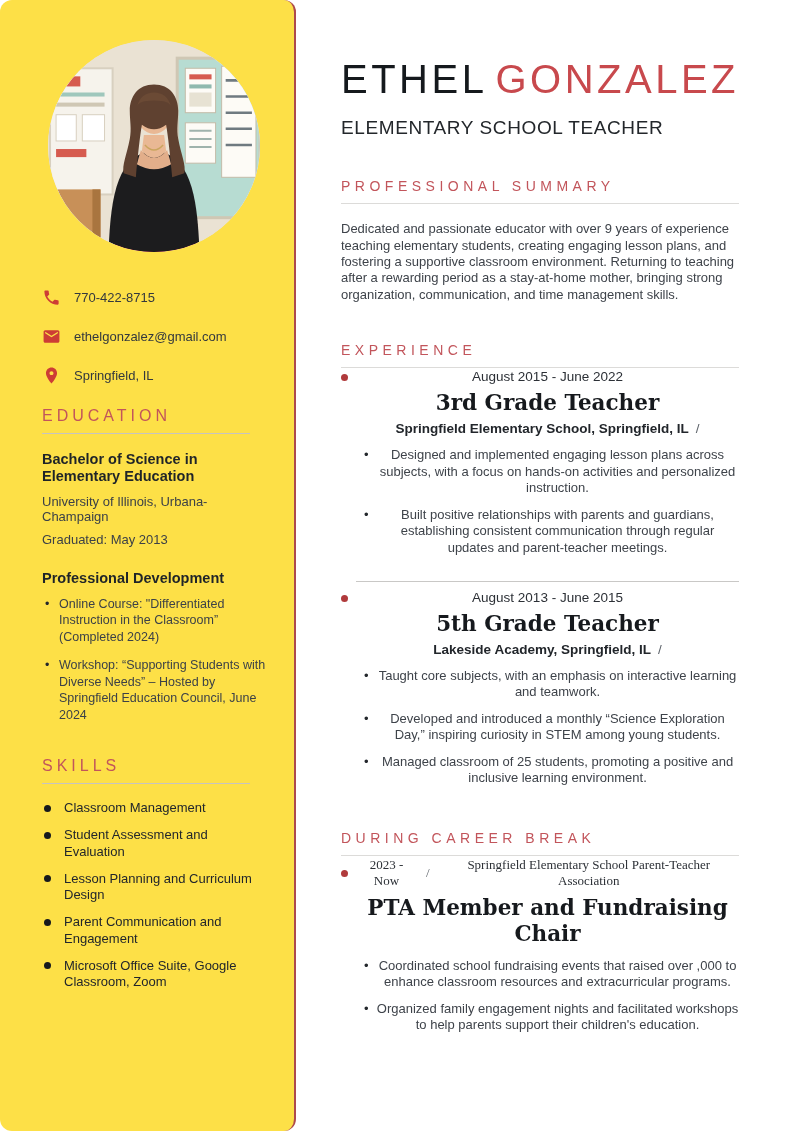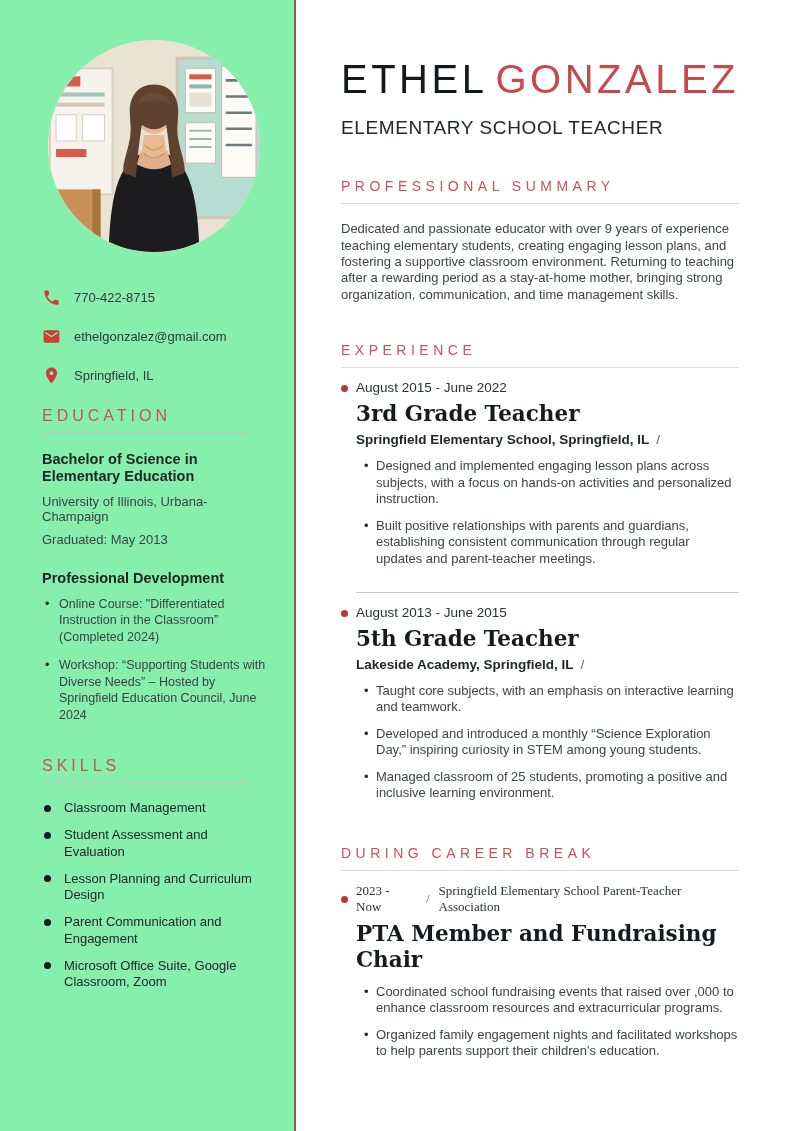--- a/index.html
+++ b/index.html
@@ -8,23 +8,24 @@
     font-family:"Liberation Sans", sans-serif;
     background:#ffffff;
     color:#23272c;
     -webkit-font-smoothing:antialiased;
   }
   .page { display:flex; width:800px; height:1131px; overflow:hidden; background:#fff; }
 
   
   .sidebar {
     width:296px; min-width:296px; height:100%;
-    background:#86efac;
+    background:#fde047;
     border-right:2px solid #ad4a4c;
     padding:0 28px 20px 42px;
+    border-radius:12px;
   }
   .avatar-wrap {
     width:212px; height:212px; border-radius:50%;
     overflow:hidden; margin:40px auto 0; margin-left:6px;
     background:#eae2d3;
   }
   .avatar-wrap svg { display:block; width:100%; height:100%; }
 
   .contact { margin-top:36px; }
   .contact-row { display:flex; align-items:center; gap:13px; margin-bottom:20px; }
@@ -69,21 +70,21 @@
   .main-heading {
     color:#c2555b; font-size:14px; font-weight:400;
     letter-spacing:4.5px; line-height:1.1;
   }
   .main-rule { border:none; border-top:1px solid #dcdbd9; margin-top:9px; }
 
   .summary-section { margin-top:40px; }
   .summary-text { font-size:13px; line-height:16.3px; color:#3e434a; margin-top:17px; max-width:420px; }
 
   .exp-section { margin-top:40px; }
-  .entry { position:relative; padding-left:15px; margin-top:12px; }
+  .entry { position:relative; padding-left:15px; margin-top:1px;text-align:center; }
   .entry-dot { position:absolute; left:0; top:5px; width:7px; height:7px; border-radius:50%; background:#b03a3c; }
   .entry-dates { font-size:13.5px; color:#2c3036; }
   .entry-title {
     font-family:"DejaVu Serif","Liberation Serif",serif;
     font-weight:700; font-size:21.5px; color:#16191d; margin-top:6px; line-height:1.2;
   }
   .entry-company { font-size:13.5px; font-weight:700; color:#22262b; margin-top:5px; }
   .entry-sep { color:#5e646b; font-weight:400; margin-left:7px; }
   .bullets { list-style:none; margin-top:11px; }
   .bullets li {

